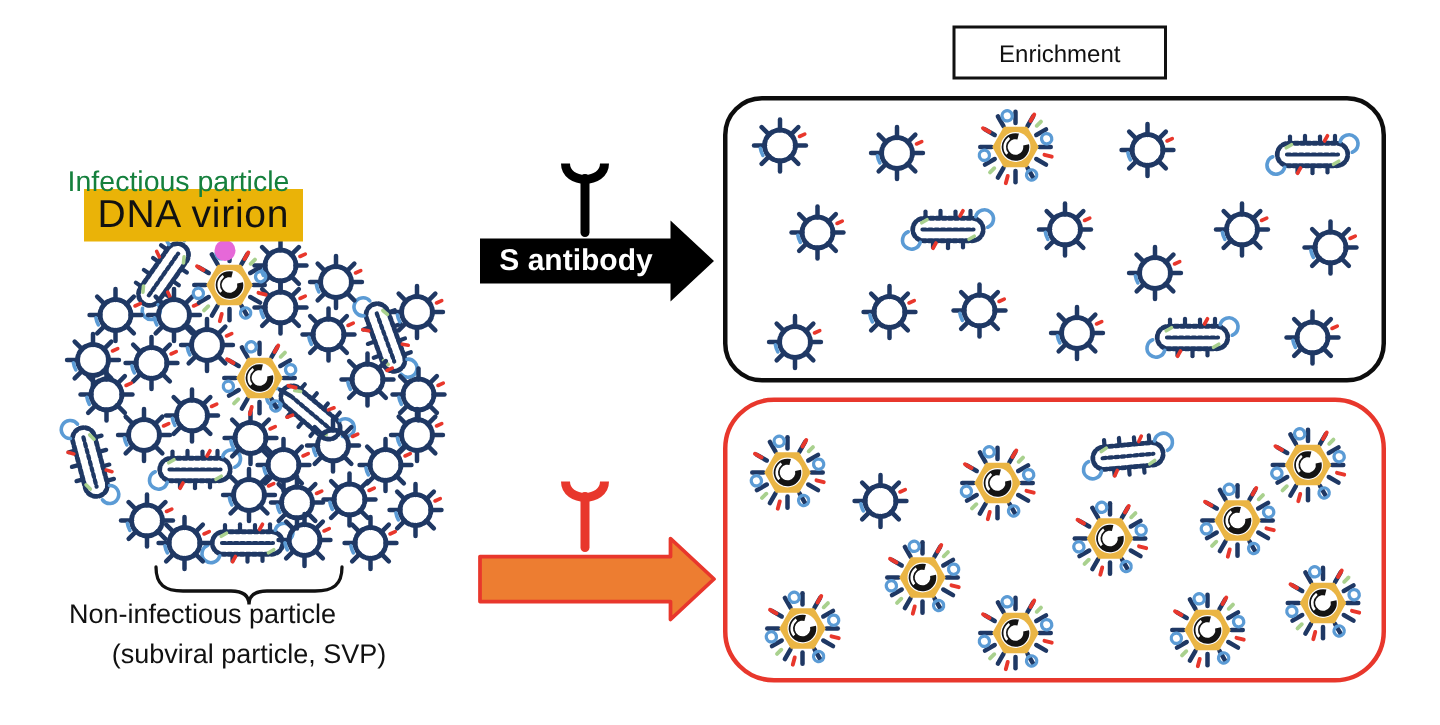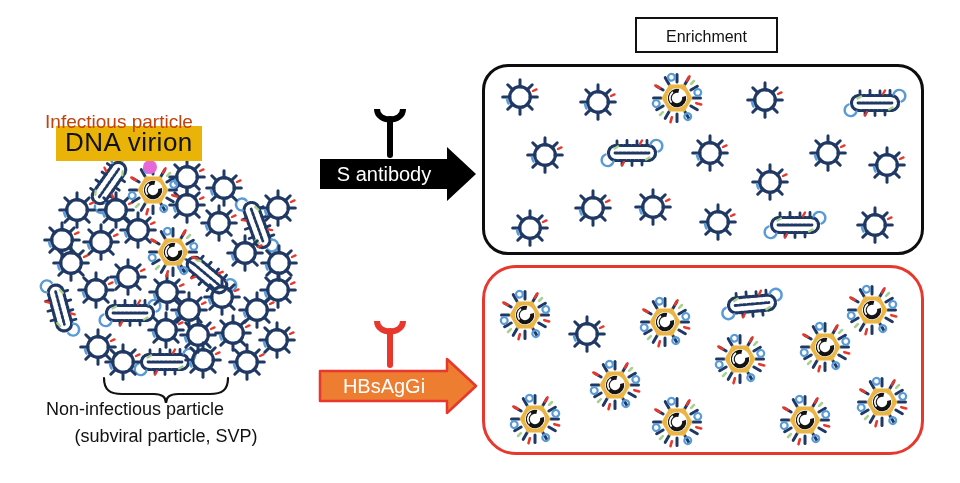--- a/index.html
+++ b/index.html
@@ -11,26 +11,26 @@
   .result-box{position:absolute;box-sizing:border-box;background:#fff;z-index:1;}
   #top-box{left:482px;top:64px;width:442px;height:191px;border:3px solid #0d0d0d;border-radius:26px;}
   #bottom-box{left:482px;top:265px;width:442px;height:190px;border:3px solid #e8372c;border-radius:34px;}
   
   #particle-layer{position:absolute;left:0;top:0;width:960px;height:483px;z-index:2;}
   .particle{position:absolute;overflow:visible;}
   #annot-layer{position:absolute;left:0;top:0;z-index:3;pointer-events:none;}
   
   .lbl{position:absolute;z-index:4;color:#111;}
   #dna-virion-label{left:56px;top:78px;background:#eab308;padding:1px 9px 3px 9px;font-size:26px;letter-spacing:.5px;margin-top:48px;}
-  #infectious-label{left:39px;top:111px;width:160px;text-align:center;font-size:19px;color:#c2410c;}
+  #infectious-label{left:39px;top:111px;width:160px;text-align:center;font-size:19px;color:#15803d;}
   #enrichment-label{left:635px;top:17px;width:143px;height:36px;line-height:36px;text-align:center;
     font-size:16px;border:2px solid #111;box-sizing:border-box;background:#fff;}
   #noninfectious-line1{left:46px;top:399px;width:240px;font-size:18px;}
   #noninfectious-line2{left:46px;top:426px;width:240px;text-align:center;font-size:18px;}
-  .arrow-label{position:absolute;z-index:4;color:#fff;font-size:20px;text-align:center;width:124px;height:28px;line-height:28px;}
+  .arrow-label{position:absolute;z-index:4;color:#fff;font-size:20px;text-align:center;width:124px;height:28px;line-height:28px;font-weight:bold;}
   #s-antibody-label{left:322px;top:160px;}
   #hbsaggi-label{left:322px;top:372px;}
 </style>
 </head>
 <body>
 
 <div id="canvas">
 
   <svg width="0" height="0" style="position:absolute" aria-hidden="true">
     <defs>
@@ -333,15 +333,14 @@
     </g>
     <polygon points="320,371 447,371 447,359 476,386 447,413 447,401 320,401" fill="#ed7d31" stroke="#e8372c" stroke-width="2.5" stroke-linejoin="round"></polygon>
   </svg>
 
   <div class="lbl" id="dna-virion-label">DNA virion</div>
   <div class="lbl" id="infectious-label">Infectious particle</div>
   <div class="lbl" id="enrichment-label">Enrichment</div>
   <div class="lbl" id="noninfectious-line1">Non-infectious particle</div>
   <div class="lbl" id="noninfectious-line2">(subviral particle, SVP)</div>
   <div class="arrow-label" id="s-antibody-label">S antibody</div>
-  <div class="arrow-label" id="hbsaggi-label">HBsAgGi</div>
 
 </div>
 
 </body></html>

